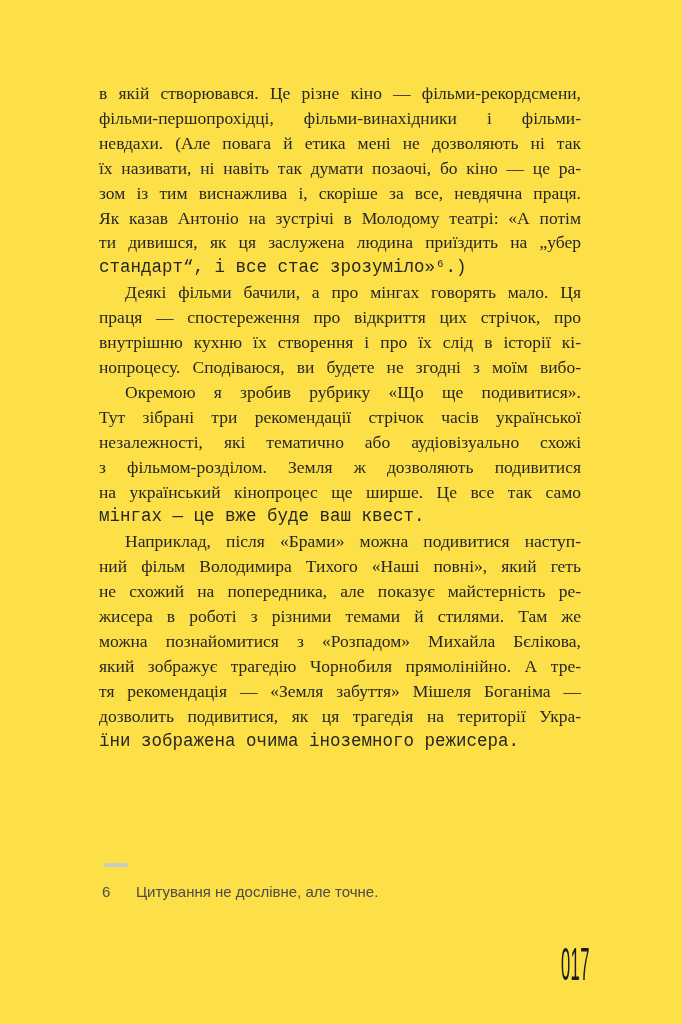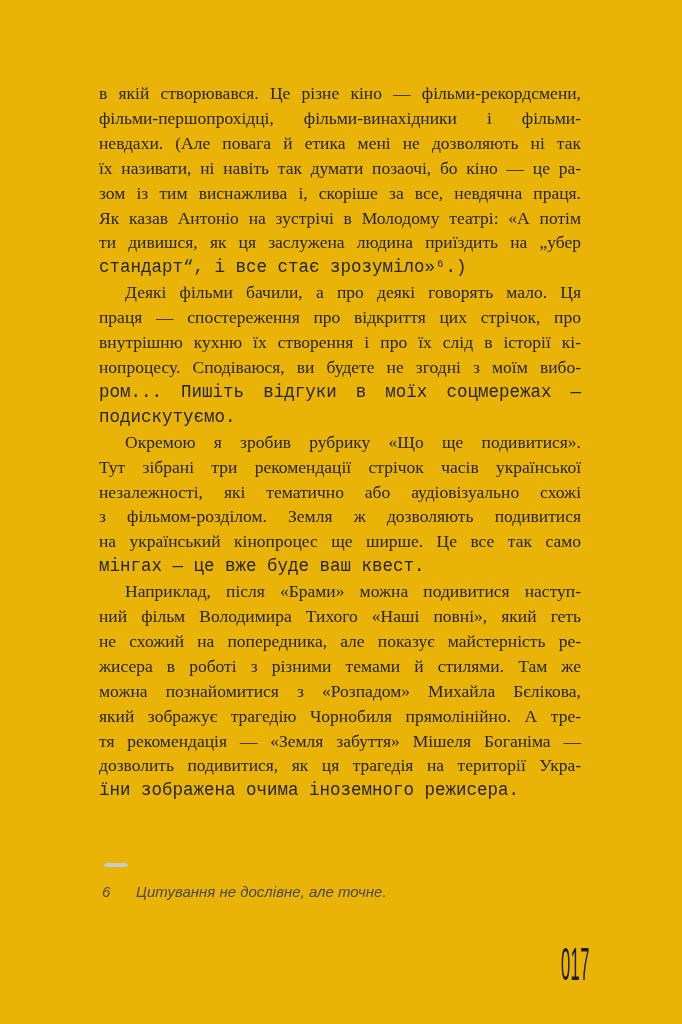--- a/index.html
+++ b/index.html
@@ -4,21 +4,21 @@
 <style>
   html, body {
     margin: 0;
     padding: 0;
     background: #ffffff;
   }
   .sheet {
     position: relative;
     width: 682px;
     height: 1024px;
-    background: #eab308;
+    background: #fde047;
     overflow: hidden;
     font-family: "Liberation Serif", "DejaVu Serif", serif;
   }
   .body-text {
     position: absolute;
     left: 99px;
     top: 81px;
     width: 482px;
     color: #262626;
     font-size: 17.5px;
@@ -48,21 +48,20 @@
   }
   .footnote {
     position: absolute;
     left: 102px;
     top: 883px;
     width: 480px;
     font-family: "Liberation Sans", "DejaVu Sans", sans-serif;
     font-size: 15px;
     line-height: 18px;
     color: #4b4b4b;
-    font-style: italic;
   }
   .footnote .marker {
     display: inline-block;
     width: 34px;
   }
   .folio {
     position: absolute;
     left: 561px;
     top: 941px;
     color: #1c1c1c;
@@ -85,25 +84,24 @@
         <div class="line">в якій створювався. Це різне кіно — фільми-рекордсмени,</div>
         <div class="line">фільми-першопрохідці, фільми-винахідники і фільми-</div>
         <div class="line">невдахи. (Але повага й етика мені не дозволяють ні так</div>
         <div class="line">їх називати, ні навіть так думати позаочі, бо кіно — це ра-</div>
         <div class="line">зом із тим виснажлива і, скоріше за все, невдячна праця.</div>
         <div class="line">Як казав Антоніо на зустрічі в Молодому театрі: «А потім</div>
         <div class="line">ти дивишся, як ця заслужена людина приїздить на „убер</div>
         <div class="line last">стандарт“, і все стає зрозуміло»⁶.)</div>
       </div>
       <div class="para">
-        <div class="line indent">Деякі фільми бачили, а про деякі говорять мало. Ця</div>
+        <div class="line indent">Деякі фільми бачили, а про мінгах говорять мало. Ця</div>
         <div class="line">праця — спостереження про відкриття цих стрічок, про</div>
         <div class="line">внутрішню кухню їх створення і про їх слід в історії кі-</div>
         <div class="line">нопроцесу. Сподіваюся, ви будете не згодні з моїм вибо-</div>
-        <div class="line last">ром... Пишіть відгуки в моїх соцмережах — подискутуємо.</div>
       </div>
       <div class="para">
         <div class="line indent">Окремою я зробив рубрику «Що ще подивитися».</div>
         <div class="line">Тут зібрані три рекомендації стрічок часів української</div>
         <div class="line">незалежності, які тематично або аудіовізуально схожі</div>
         <div class="line">з фільмом-розділом. Земля ж дозволяють подивитися</div>
         <div class="line">на український кінопроцес ще ширше. Це все так само</div>
         <div class="line last">мінгах — це вже буде ваш квест.</div>
       </div>
       <div class="para">

